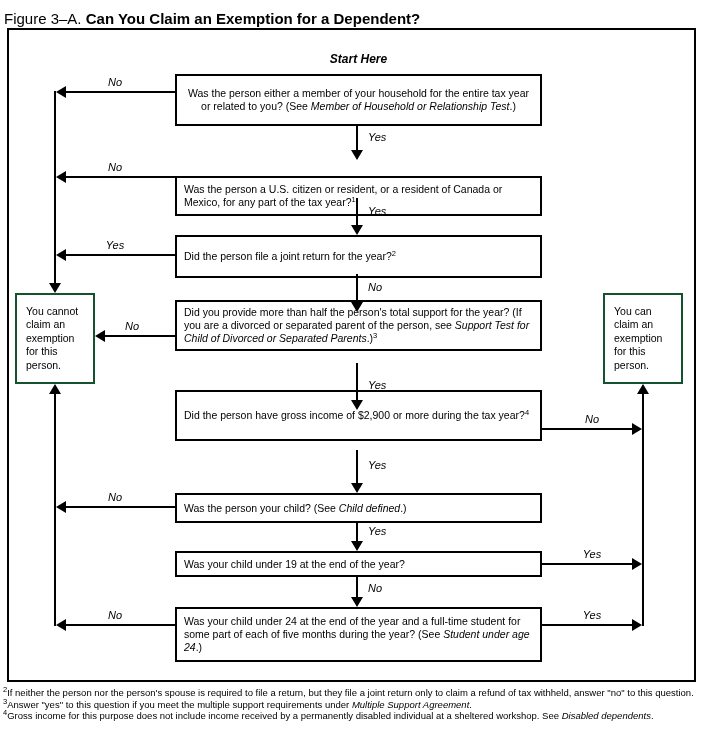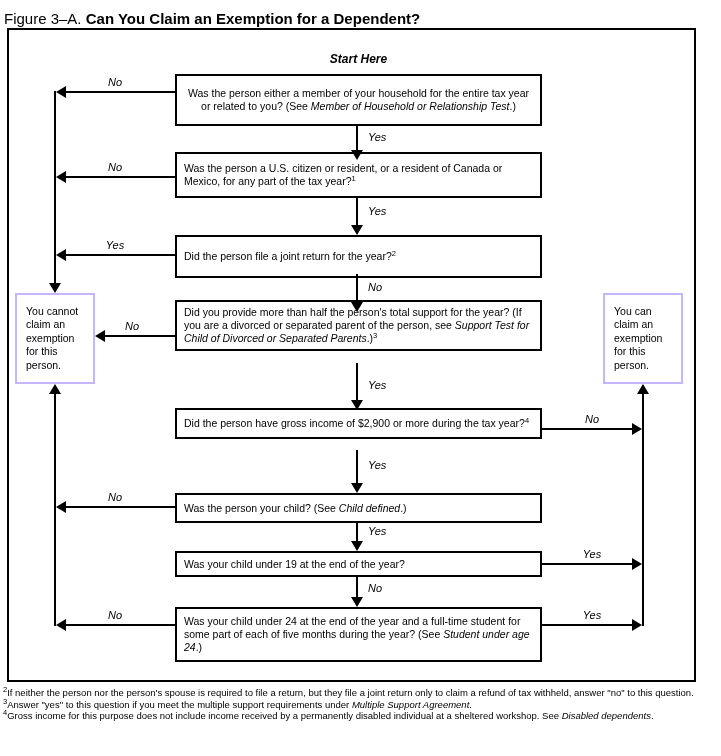--- a/index.html
+++ b/index.html
@@ -9,21 +9,21 @@
   .title{position:absolute;left:4px;top:10px;font-size:15px;white-space:nowrap;}
   .title .bold{font-weight:bold;}
   .canvas{position:absolute;left:7px;top:28px;width:689px;height:654px;border:2px solid #000;}
   .starthere{position:absolute;left:175px;top:52px;width:367px;text-align:center;
              font-size:12px;font-weight:bold;font-style:italic;}
   .qbox{position:absolute;left:175px;width:367px;border:2px solid #000;background:#fff;
         display:flex;align-items:center;}
   .qtext{margin:0;padding:3px 7px;font-size:10.5px;line-height:13px;}
   .qtext i{font-style:italic;}
   sup{font-size:7.5px;vertical-align:super;line-height:0;}
-  .obox{position:absolute;top:293px;width:80px;height:91px;border:2px solid #c4b5fd;background:#fff;
+  .obox{position:absolute;top:293px;width:80px;height:91px;border:2px solid #14532d;background:#fff;
         display:flex;align-items:center;}
   .otext{margin:0;padding:2px 6px 2px 9px;font-size:10.5px;line-height:13.5px;}
   .vline{position:absolute;width:2px;background:#000;}
   .hline{position:absolute;height:2px;background:#000;}
   .tri{position:absolute;width:0;height:0;}
   .tri-down{border-left:6px solid transparent;border-right:6px solid transparent;border-top:10px solid #000;}
   .tri-up{border-left:6px solid transparent;border-right:6px solid transparent;border-bottom:10px solid #000;}
   .tri-left{border-top:6px solid transparent;border-bottom:6px solid transparent;border-right:10px solid #000;}
   .tri-right{border-top:6px solid transparent;border-bottom:6px solid transparent;border-left:10px solid #000;}
   .lbl{position:absolute;font-size:11px;font-style:italic;width:40px;text-align:center;}
@@ -42,30 +42,30 @@
     <span class="bold">Can You Claim an Exemption for a Dependent?</span>
   </div>
 
   <div class="canvas"></div>
 
   <div class="starthere">Start Here</div>
 
   <div class="qbox" style="top:74px;height:52px;text-align:center;">
     <p class="qtext"><span>Was the person either a member of your household for the entire tax year or related to you? (See </span><i>Member of Household or Relationship Test</i><span>.)</span><sup></sup></p>
   </div>
-  <div class="qbox" style="top:152px;height:46px;">
+  <div class="qbox" style="top:176px;height:40px;">
     <p class="qtext"><span>Was the person a U.S. citizen or resident, or a resident of Canada or Mexico, for any part of the tax year?</span><i></i><span></span><sup>1</sup></p>
   </div>
   <div class="qbox" style="top:235px;height:43px;">
     <p class="qtext"><span>Did the person file a joint return for the year?</span><i></i><span></span><sup>2</sup></p>
   </div>
   <div class="qbox" style="top:300px;height:51px;">
     <p class="qtext"><span>Did you provide more than half the person's total support for the year? (If you are a divorced or separated parent of the person, see </span><i>Support Test for Child of Divorced or Separated Parents</i><span>.)</span><sup>3</sup></p>
   </div>
-  <div class="qbox" style="top:408px;height:31px;text-align:right;">
+  <div class="qbox" style="top:390px;height:51px;text-align:right;">
     <p class="qtext"><span>Did the person have gross income of $2,900 or more during the tax year?</span><i></i><span></span><sup>4</sup></p>
   </div>
   <div class="qbox" style="top:493px;height:30px;">
     <p class="qtext"><span>Was the person your child? (See </span><i>Child defined</i><span>.)</span><sup></sup></p>
   </div>
   <div class="qbox" style="top:551px;height:26px;">
     <p class="qtext"><span>Was your child under 19 at the end of the year?</span><i></i><span></span><sup></sup></p>
   </div>
   <div class="qbox" style="top:607px;height:55px;">
     <p class="qtext"><span>Was your child under 24 at the end of the year and a full-time student for some part of each of five months during the year? (See </span><i>Student under age 24</i><span>.)</span><sup></sup></p>

